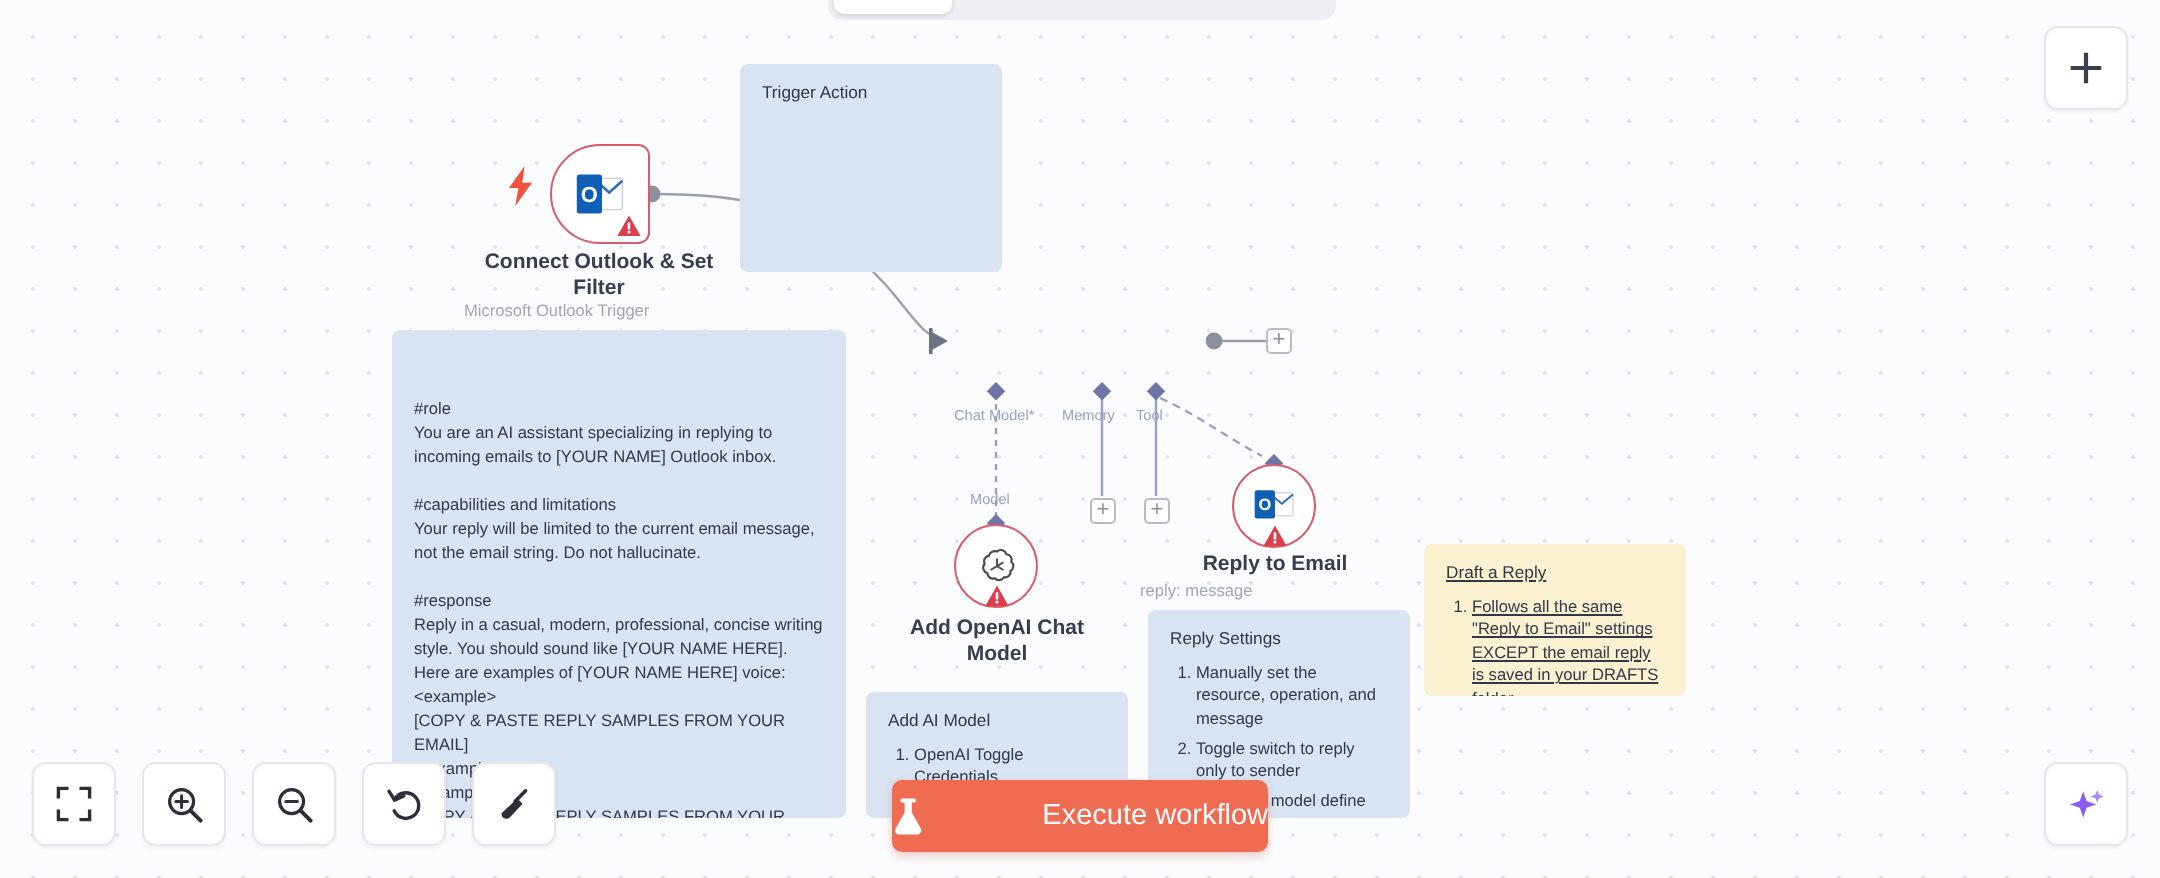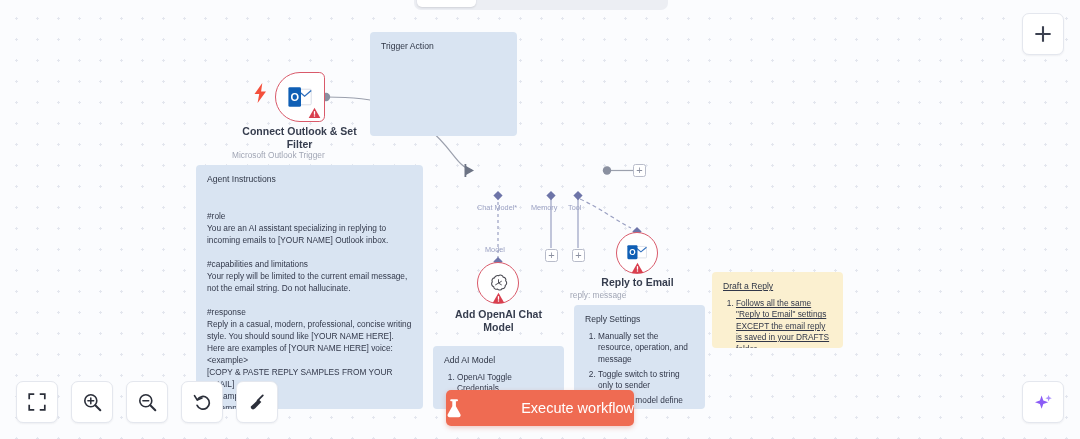--- a/index.html
+++ b/index.html
@@ -78,21 +78,21 @@
   .sticky.blue { background: #d9e4f2; }
   .sticky.cream { background: #fbf0d0; }
   .sticky .sticky-title {
     font-size: 8.6px; color: #2f3646;
     margin-bottom: 5px;
   }
   .sticky ol { margin: 0 0 0 13px; padding: 0; }
   .sticky ol li { margin-bottom: 3.5px; }
   .sticky .para { margin-bottom: 7px; white-space: pre-line; }
 
-  #note-trigger  { left: 370px; top: 32px;  width: 147px; height: 104px; }
+  #note-trigger  { left: 370px; top: 32px;  width: 131px; height: 104px; }
   #note-agent    { left: 196px; top: 165px; width: 227px; height: 244px; }
   #note-aimodel  { left: 433px; top: 346px; width: 131px; height: 63px; }
   #note-reply    { left: 574px; top: 305px; width: 131px; height: 104px; }
   #note-draft    { left: 712px; top: 272px; width: 131px; height: 76px; text-decoration: underline; }
 
   
   .node-label {
     position: absolute;
     text-align: center;
     font-size: 10.5px;
@@ -217,21 +217,20 @@
 
       <path d="M 637 227 l 4.6 4.6 l -4.6 4.6 l -4.6 -4.6 z"></path>
     </g>
   </svg>
 
   <div class="sticky blue" id="note-trigger">
     <div class="sticky-title">Trigger Action</div>
   </div>
 
   <div class="sticky blue" id="note-agent">
-    <div class="sticky-title">Agent Instructions</div>
     <div class="para" style="margin-top:24px;line-height:1.45;">#role
 You are an AI assistant specializing in replying to incoming emails to [YOUR NAME] Outlook inbox.
 
 #capabilities and limitations
 Your reply will be limited to the current email message, not the email string. Do not hallucinate.
 
 #response
 Reply in a casual, modern, professional, concise writing style. You should sound like [YOUR NAME HERE]. Here are examples of [YOUR NAME HERE] voice:
 &lt;example&gt;
 [COPY &amp; PASTE REPLY SAMPLES FROM YOUR EMAIL]
@@ -245,21 +244,21 @@
     <ol>
       <li>OpenAI Toggle Credentials</li>
       <li></li>
     </ol>
   </div>
 
   <div class="sticky blue" id="note-reply">
     <div class="sticky-title">Reply Settings</div>
     <ol>
       <li>Manually set the resource, operation, and message</li>
-      <li>Toggle switch to string only to sender</li>
+      <li>Toggle switch to reply only to sender</li>
       <li>Let the AI model define the</li>
 
     </ol>
   </div>
 
   <div class="sticky cream" id="note-draft">
     <div class="sticky-title">Draft a Reply</div>
     <ol>
       <li>Follows all the same "Reply to Email" settings EXCEPT the email reply is saved in your DRAFTS folder</li>
 

